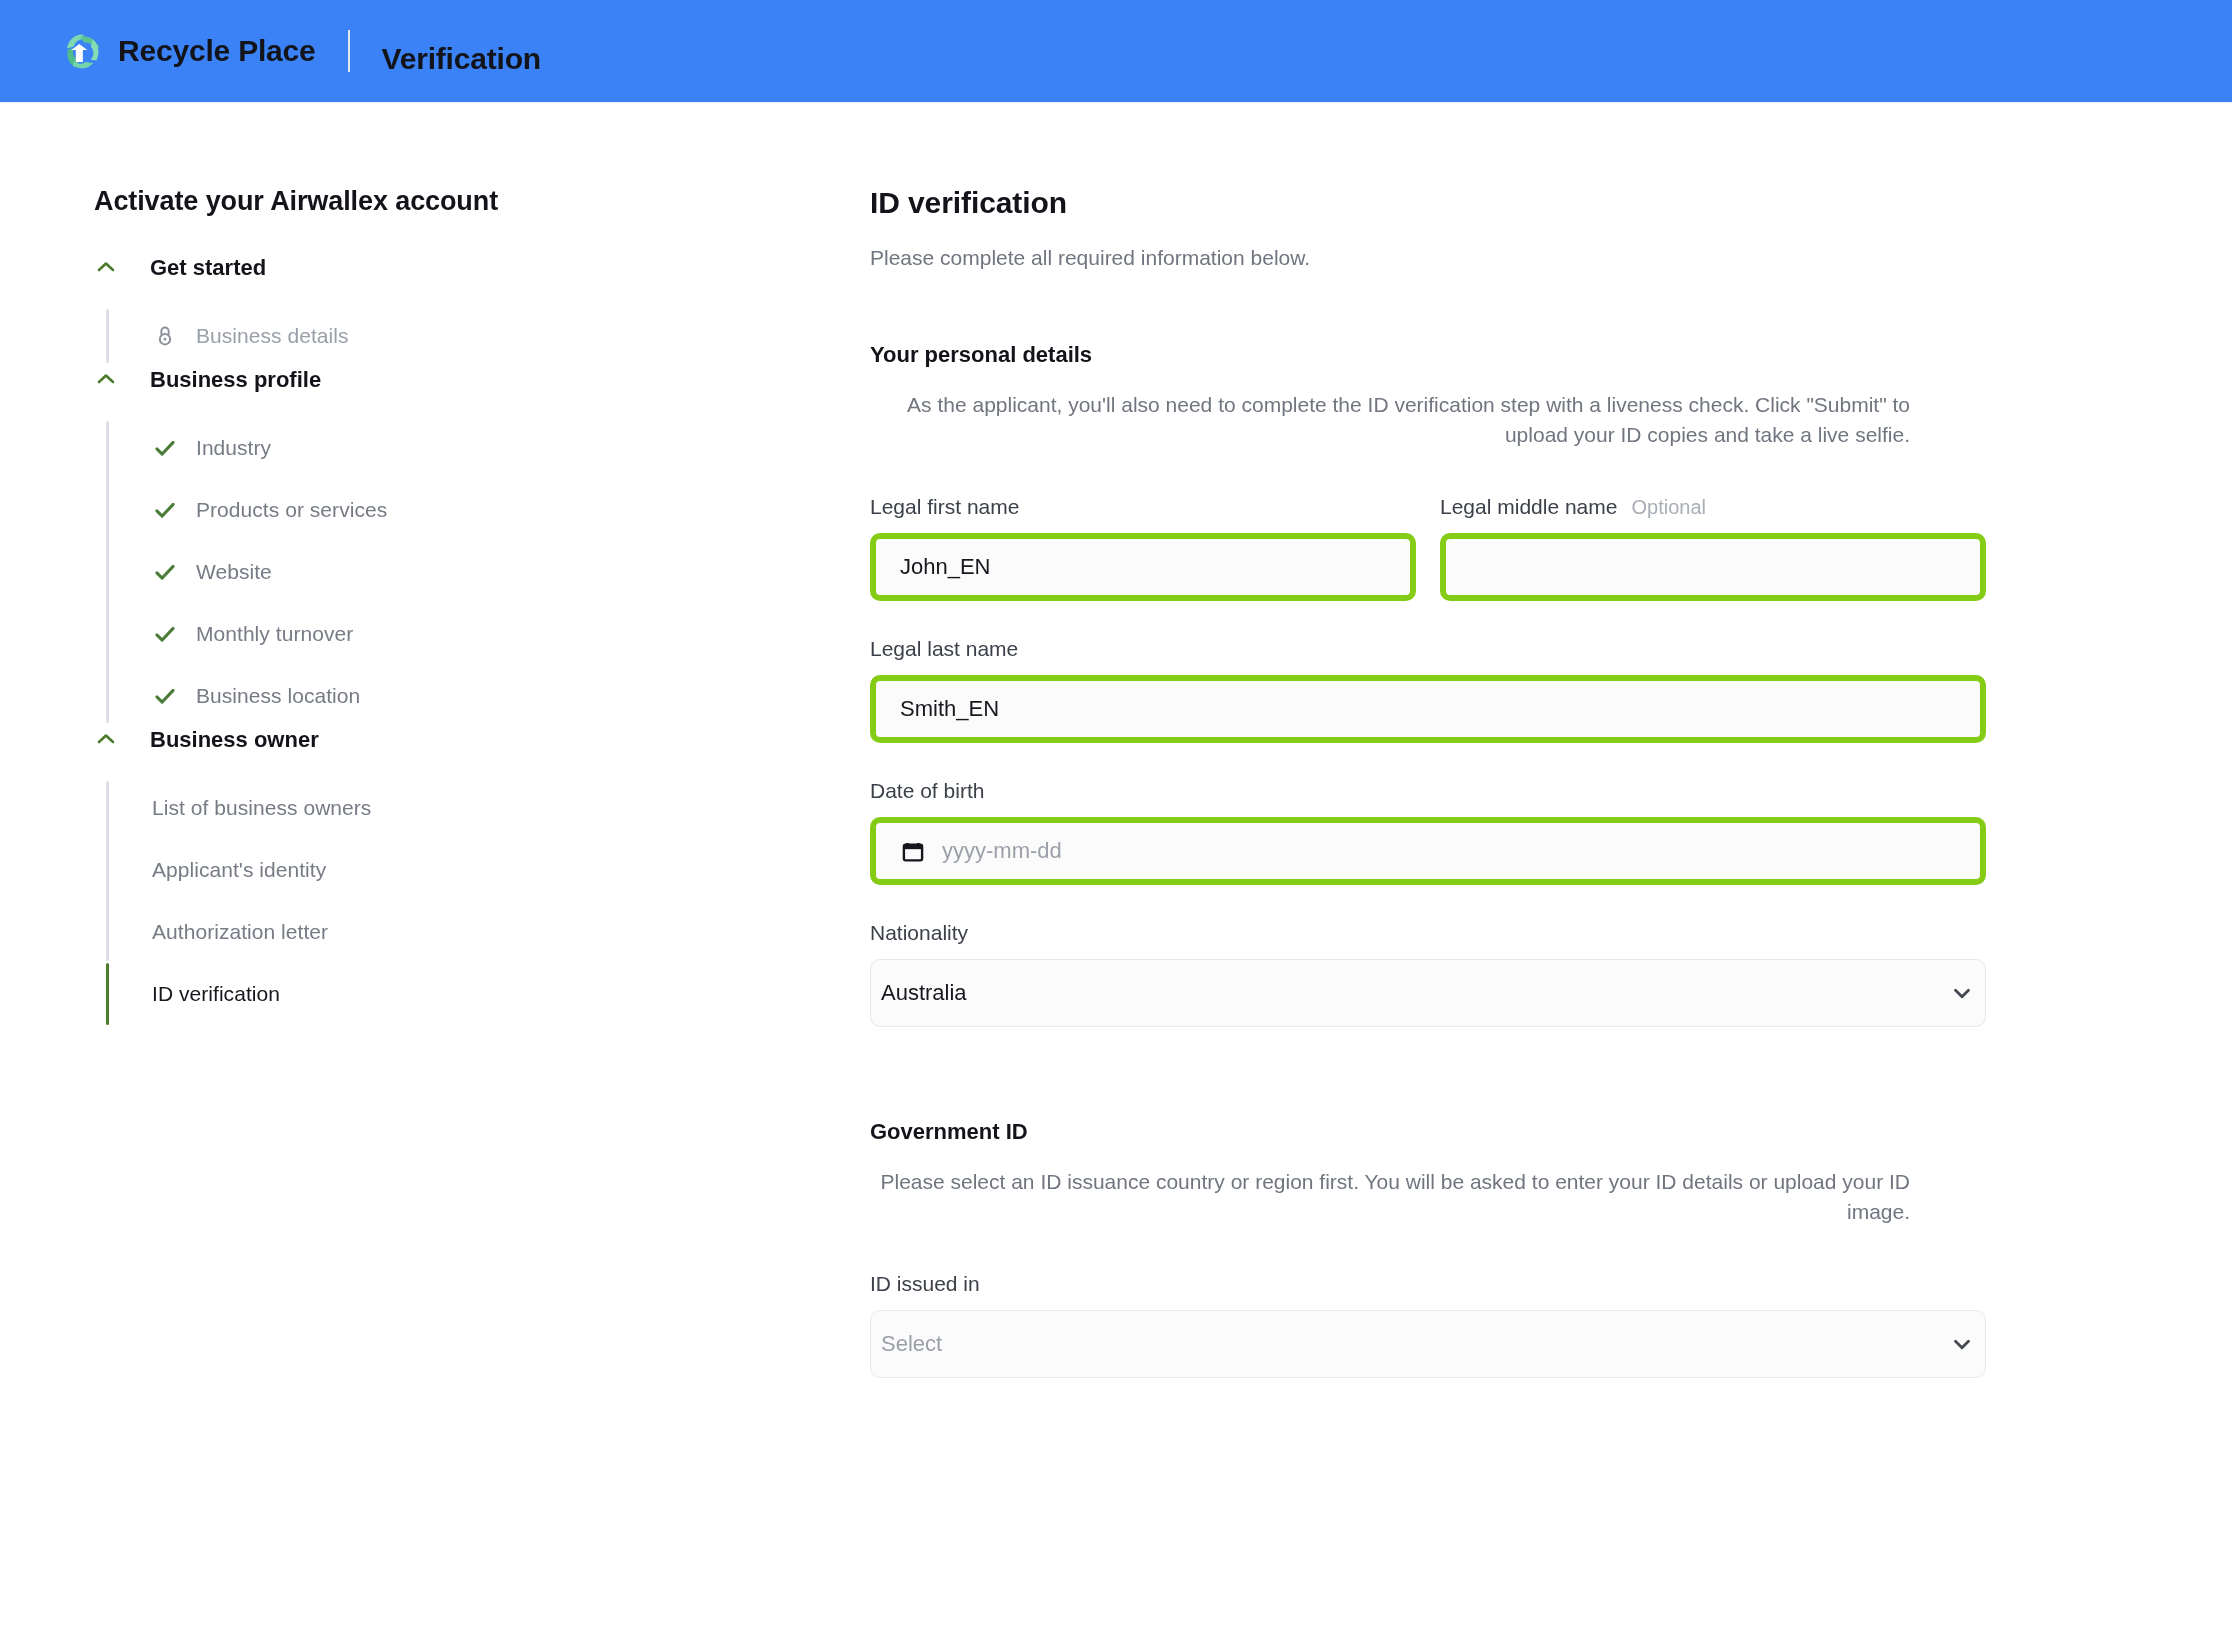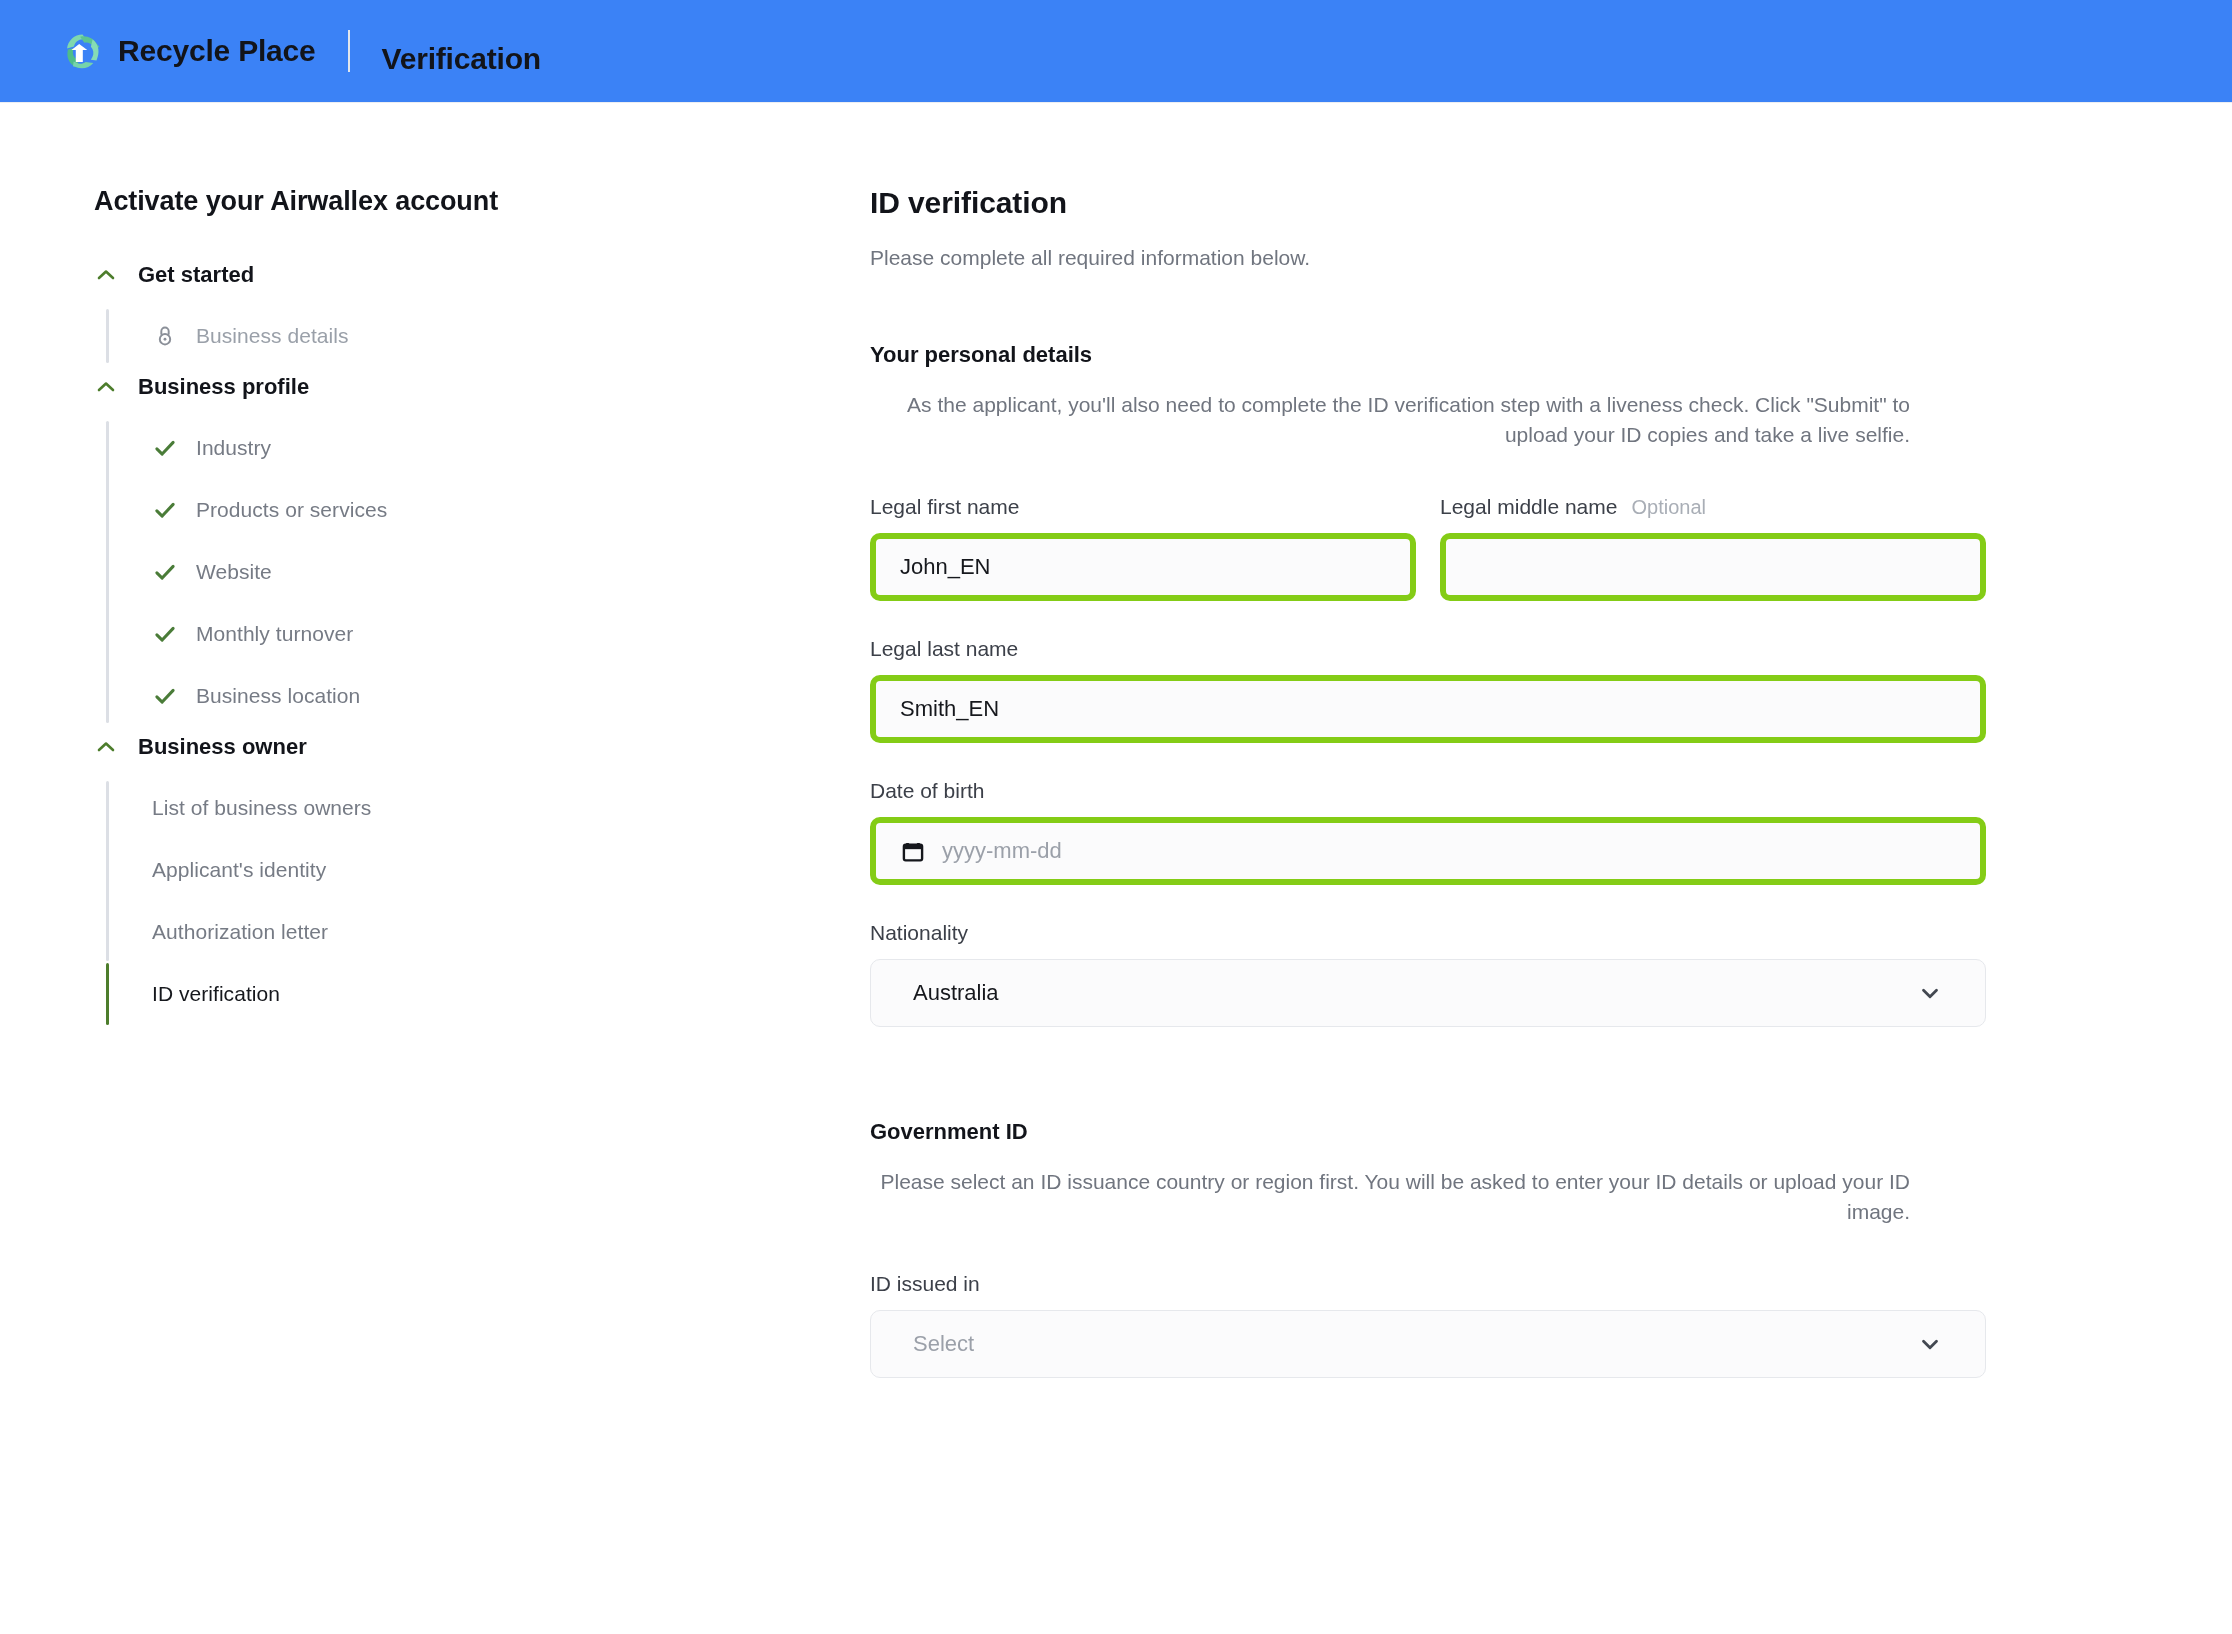--- a/index.html
+++ b/index.html
@@ -73,22 +73,22 @@
   .sidebar-title {
     font-size: 27px;
     font-weight: 700;
     color: #12141a;
     letter-spacing: -0.1px;
     margin-bottom: 38px;
   }
   .nav-group { }
   .group-header {
     display: flex;
-    align-items: center;
-    gap: 20px;
+    align-items: flex-start;
+    gap: 32px;
     height: 40px;
     margin-bottom: 10px;
   }
   .chev-up {
     width: 24px; height: 24px;
     flex: 0 0 24px;
     display: block;
   }
   .group-label {
     font-size: 22px;
@@ -216,21 +216,21 @@
     display: block;
   }
   .select-box {
     height: 68px;
     border: 1px solid #e6e8ec;
     border-radius: 10px;
     background: #fbfbfc;
     display: flex;
     align-items: center;
     justify-content: space-between;
-    padding: 0 42px;
+    padding: 0 10px;
   }
   .chev-down {
     width: 26px; height: 26px;
     flex: 0 0 26px;
     display: block;
   }
   .gap-lg { height: 56px; }
 </style>
 </head>
 <body>

